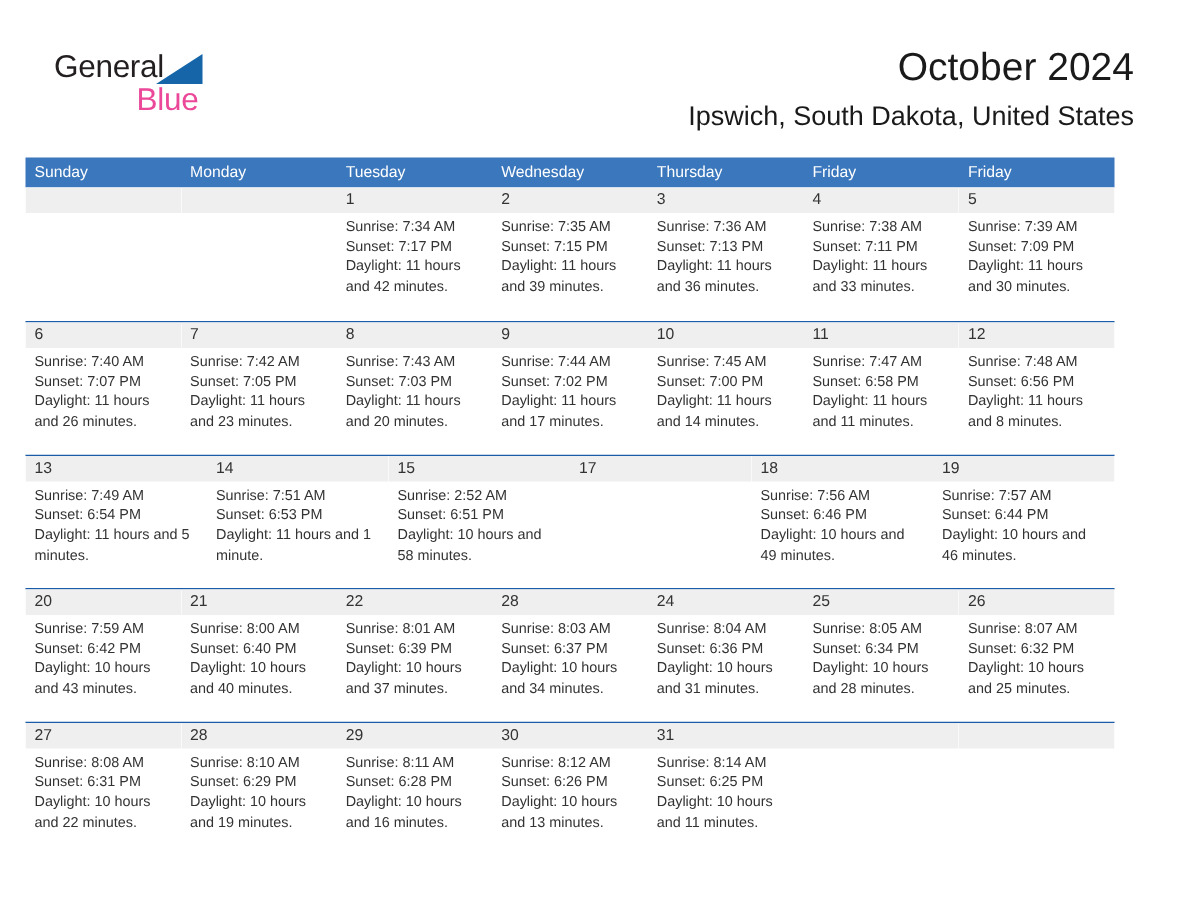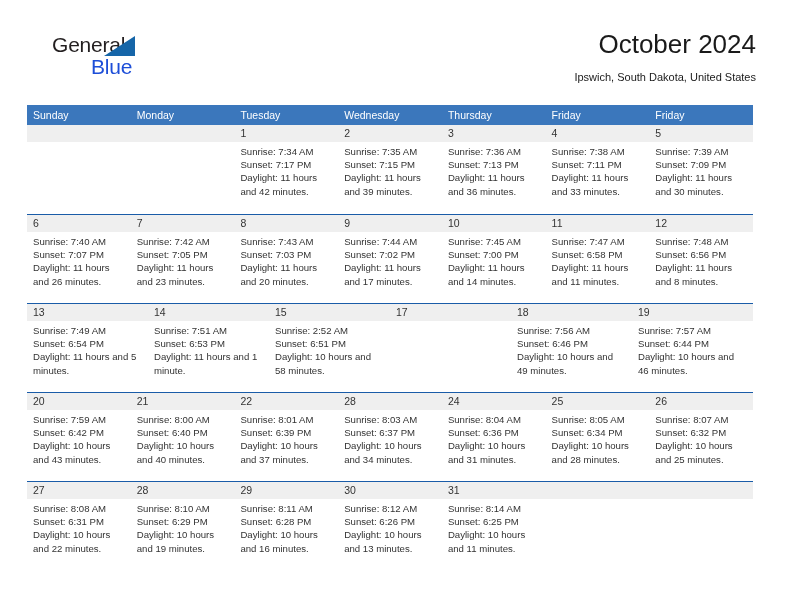--- a/index.html
+++ b/index.html
@@ -25,67 +25,67 @@
     height: 100px;
     padding: 0 36px;
   }
   .logo {
     position: absolute;
     left: 36px; top: 33px;
     width: 180px; height: 48px;
   }
   .logo-general {
     position: absolute;
-    left: 16px; top: 0;
+    left: 0; top: 0;
     font-size: 21px;
     letter-spacing: -0.2px;
     color: #231f20;
     font-family: "Liberation Sans", sans-serif;
   }
   .logo-triangle {
     position: absolute;
     left: 68px; top: 3px;
     width: 0; height: 0;
     border-left: 31px solid transparent;
     border-bottom: 20px solid #1565a8;
   }
   .logo-blue {
     position: absolute;
     left: 55px; top: 22px;
     font-size: 21px;
     letter-spacing: -0.2px;
-    color: #1d4ed8;
+    color: #ec4899;
     font-family: "Liberation Sans", sans-serif;
   }
   .title-block {
     position: absolute;
     right: 36px; top: 28px;
     text-align: right;
   }
   .cal-title {
     font-size: 26px;
     color: #1a1a1a;
     line-height: 32px;
     font-weight: normal;
     margin: 0;
     white-space: nowrap;
   }
   .cal-subtitle {
-    font-size: 11px;
+    font-size: 18px;
     color: #1a1a1a;
     line-height: 18px;
     margin: 8px 0 0 0;
     font-weight: normal;
     white-space: nowrap;
   }
 
   
   .calendar {
     position: absolute;
-    left: 27px;
+    left: 17px;
     top: 105px;
     width: 726px;
   }
   .dow-row {
     display: flex;
     width: 726px;
     background: #3b77bc;
     height: 20px;
   }
   .dow {

